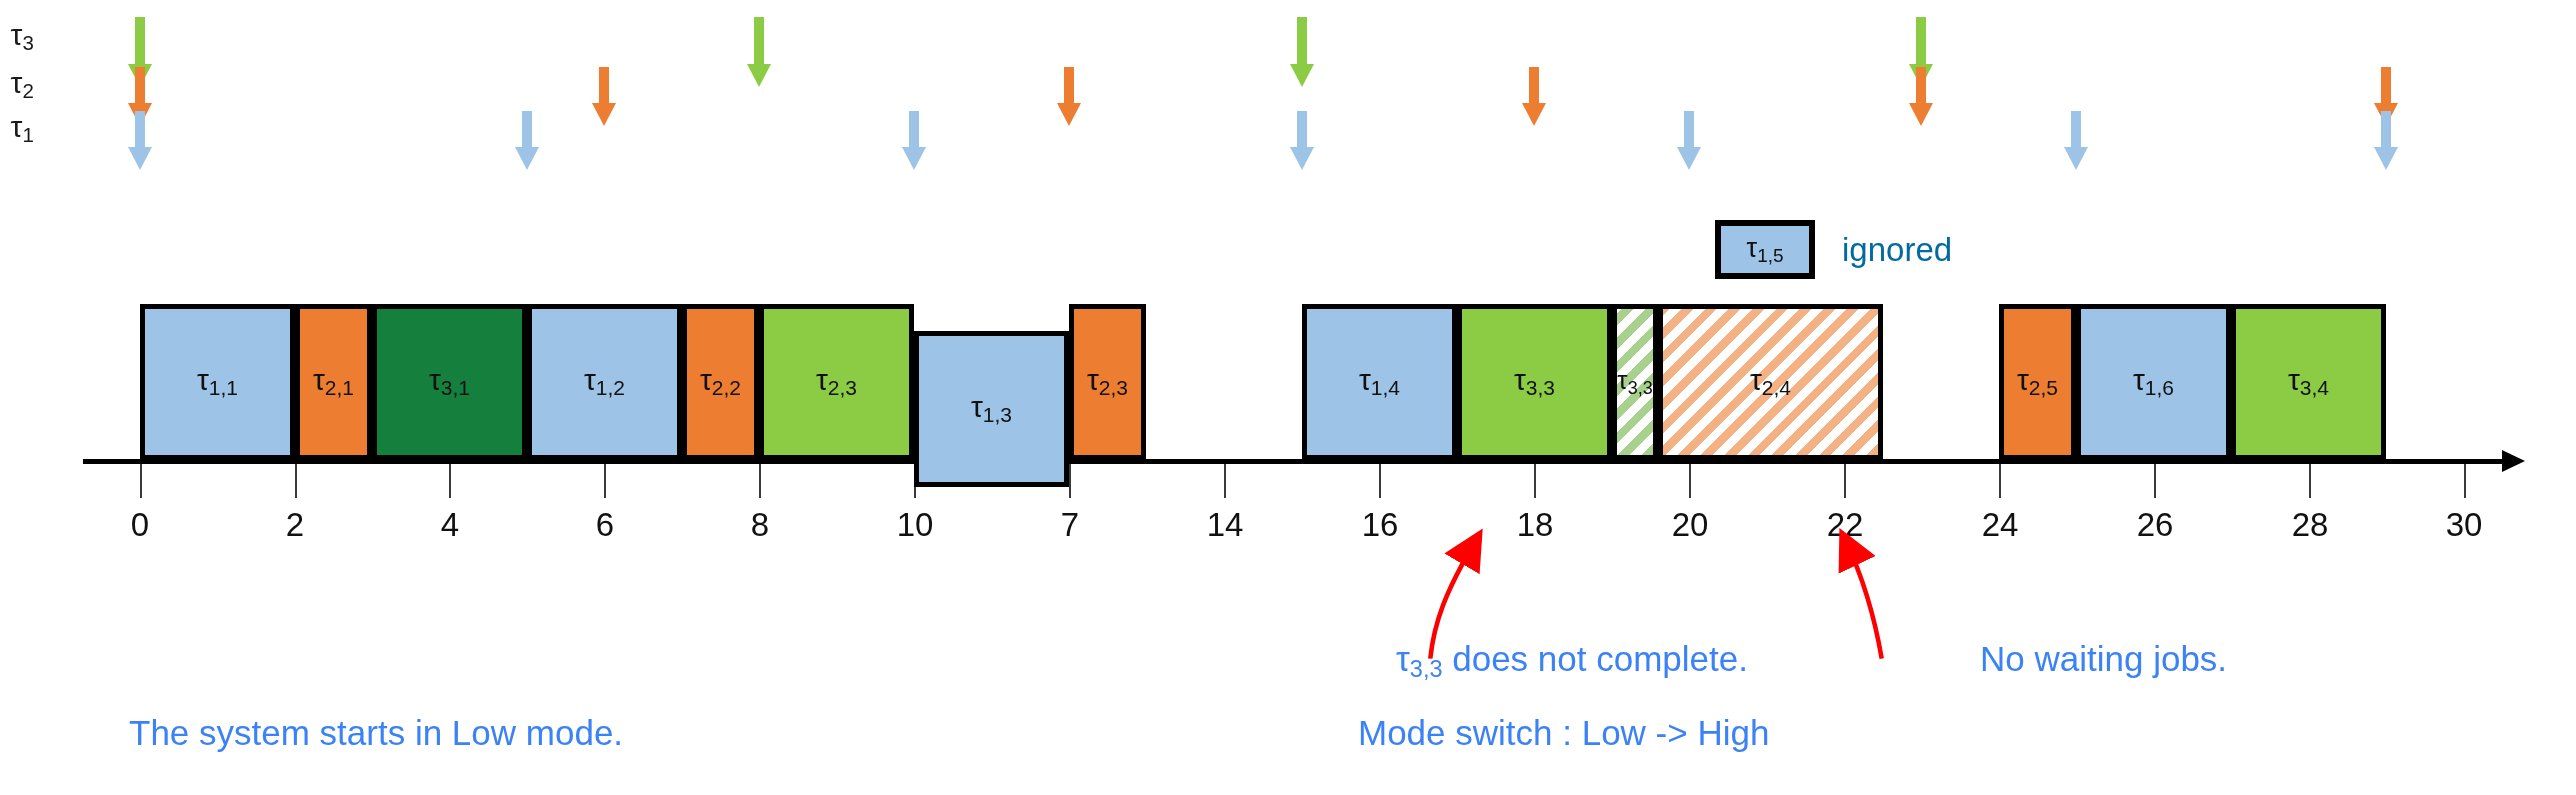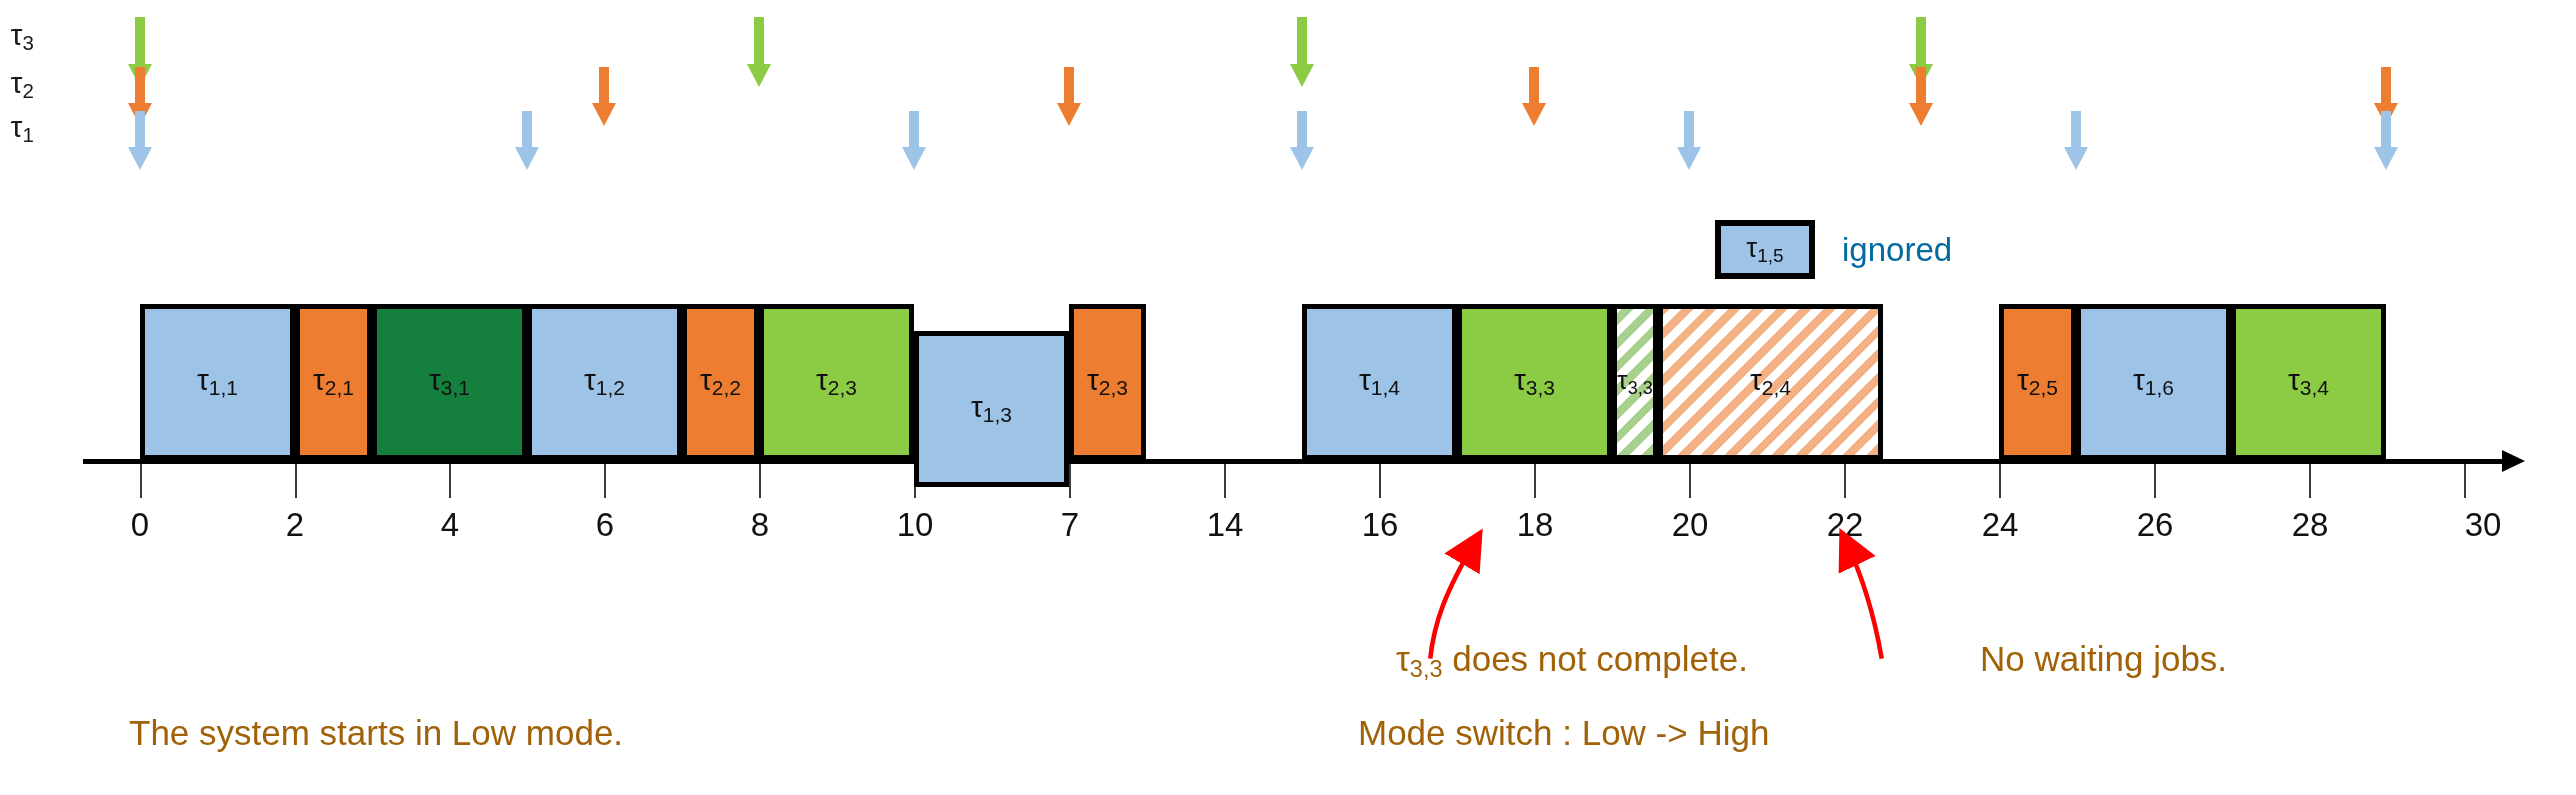--- a/index.html
+++ b/index.html
@@ -28,21 +28,21 @@
   .block.narrow .tau{font-size:26px;}
   .block.narrow .tau .sub{font-size:18px;}
 
   
   .chip{position:absolute;box-sizing:border-box;border:6px solid #000;background:#9dc3e6;display:flex;align-items:center;justify-content:center;}
   .chip .tau{font-size:27px;color:#111;}
   .chip .tau .sub{font-size:19px;vertical-align:-4.6px;}
   .chip-text{position:absolute;font-size:33px;color:#0369a1;white-space:nowrap;}
 
   
-  .caption{position:absolute;font-size:35px;color:#a16207;white-space:nowrap;}
+  .caption{position:absolute;font-size:35px;color:#3b82f6;white-space:nowrap;}
   .caption .sub{font-size:23.5px;vertical-align:-6px;}
 
   svg.curve{position:absolute;overflow:visible;}
 </style>
 </head>
 <body>
 
 <div class="stage">
 
   <div class="row-label" style="left:10.6px;top:20px;">
@@ -152,21 +152,21 @@
       <div class="ticklabel" style="left: 1690px; top: 506px;">20</div>
       <div class="tick" style="left: 1844px; top: 464px; height: 34px;"></div>
       <div class="ticklabel" style="left: 1845px; top: 506px;">22</div>
       <div class="tick" style="left: 1999px; top: 464px; height: 34px;"></div>
       <div class="ticklabel" style="left: 2000px; top: 506px;">24</div>
       <div class="tick" style="left: 2154px; top: 464px; height: 34px;"></div>
       <div class="ticklabel" style="left: 2155px; top: 506px;">26</div>
       <div class="tick" style="left: 2309px; top: 464px; height: 34px;"></div>
       <div class="ticklabel" style="left: 2310px; top: 506px;">28</div>
       <div class="tick" style="left: 2464px; top: 464px; height: 34px;"></div>
-      <div class="ticklabel" style="left: 2464px; top: 506px; margin-left: 19px;">30</div>
+      <div class="ticklabel" style="left: 2464px; top: 506px;">30</div>
     </div>
   <div id="block-layer">
       <div class="block" style="left: 140px; top: 304px; width: 155px; height: 156px; background: rgb(157, 195, 230);">
         <span class="tau"><span>τ</span><span class="sub">1,1</span></span>
       </div>
       <div class="block" style="left: 295px; top: 304px; width: 77px; height: 156px; background: rgb(237, 125, 49);">
         <span class="tau"><span>τ</span><span class="sub">2,1</span></span>
       </div>
       <div class="block" style="left: 372px; top: 304px; width: 155px; height: 156px; background: #15803d;">
         <span class="tau"><span>τ</span><span class="sub">3,1</span></span>

